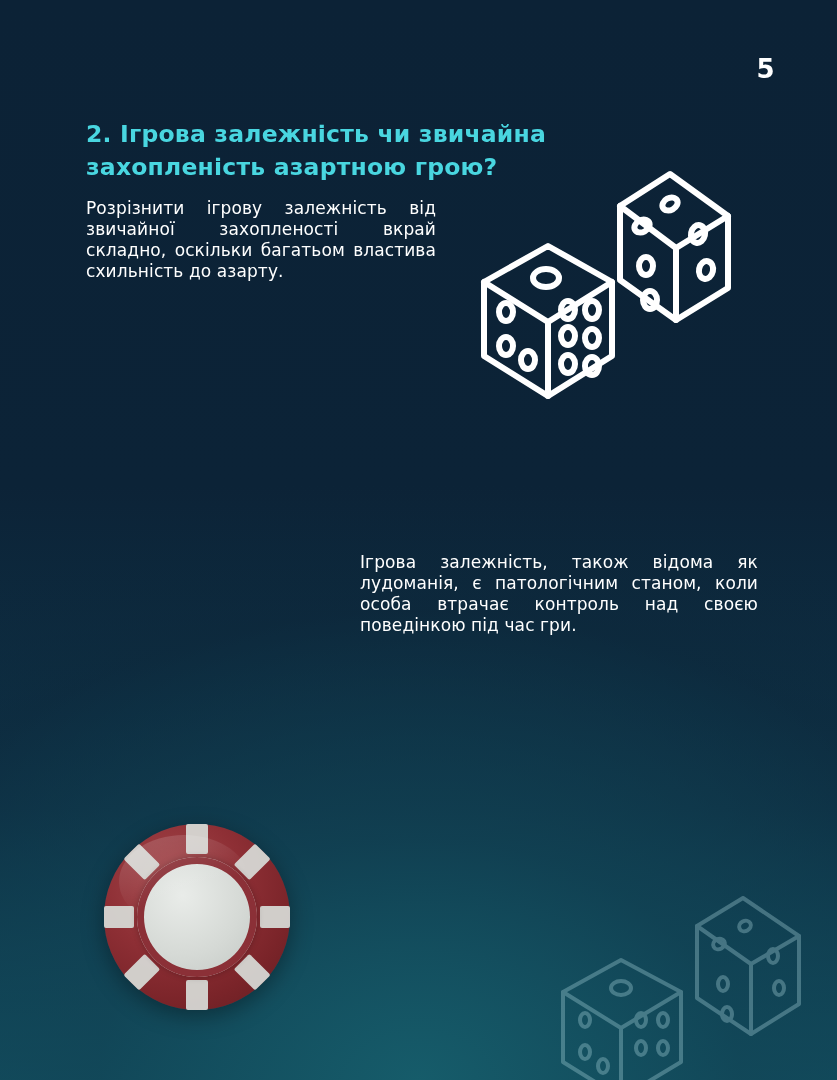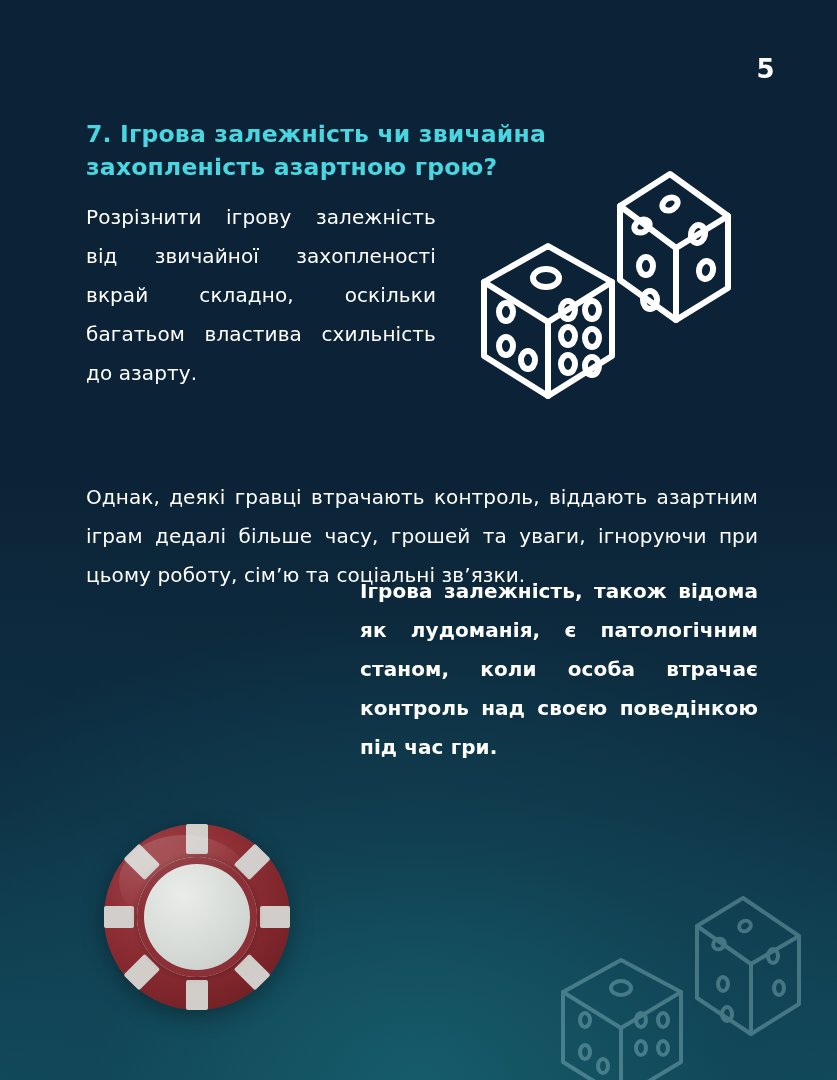--- a/index.html
+++ b/index.html
@@ -45,22 +45,22 @@
     font-size: 23.5px;
     font-weight: 700;
     line-height: 33px;
     letter-spacing: 0.2px;
   }
 
   
   .para {
     position: absolute;
     color: #ffffff;
-    font-size: 20px;
-    line-height: 39px;
+    font-size: 17px;
+    line-height: 21px;
     text-align: justify;
     text-justify: inter-word;
     letter-spacing: 0.1px;
   }
 
   .p1 {
     left: 86px;
     top: 198px;
     width: 350px;
   }
@@ -69,23 +69,22 @@
     top: 338px;
     width: 350px;
   }
   .p3 {
     left: 86px;
     top: 478px;
     width: 672px;
   }
   .p4 {
     left: 360px;
-    top: 572px;
+    top: 552px;
     width: 398px;
-    font-weight: bold;
   }
 
   
   .dice-illu {
     position: absolute;
     left: 470px;
     top: 160px;
     width: 290px;
     height: 260px;
   }
@@ -148,21 +147,21 @@
     pointer-events: none;
   }
 </style>
 </head>
 <body>
 
 <div class="page">
 
   <div class="page-number">5</div>
 
-  <div class="heading">7. Ігрова залежність чи звичайна захопленість азартною грою?</div>
+  <div class="heading">2. Ігрова залежність чи звичайна захопленість азартною грою?</div>
 
   <svg class="dice-illu" viewBox="0 0 290 260">
     <g fill="none" stroke="#ffffff" stroke-width="6" stroke-linejoin="round" stroke-linecap="round">
 
       <path d="M150 46 L200 14 L258 56 L258 128 L206 160 L150 120 Z"></path>
       <path d="M150 46 L206 88 L258 56"></path>
       <path d="M206 88 L206 160"></path>
 
       <ellipse cx="172" cy="66" rx="8" ry="6" transform="rotate(-28 172 66)"></ellipse>
       <ellipse cx="200" cy="44" rx="8" ry="6" transform="rotate(-28 200 44)"></ellipse>
@@ -184,21 +183,20 @@
       <ellipse cx="98" cy="176" rx="7" ry="9"></ellipse>
       <ellipse cx="98" cy="204" rx="7" ry="9"></ellipse>
       <ellipse cx="122" cy="150" rx="7" ry="9"></ellipse>
       <ellipse cx="122" cy="178" rx="7" ry="9"></ellipse>
       <ellipse cx="122" cy="206" rx="7" ry="9"></ellipse>
       <ellipse cx="98" cy="150" rx="7" ry="9"></ellipse>
     </g>
   </svg>
 
   <div class="para p1">Розрізнити ігрову залежність від звичайної захопленості вкрай складно, оскільки багатьом властива схильність до азарту.</div>
-  <div class="para p3">Однак, деякі гравці втрачають контроль, віддають азартним іграм дедалі більше часу, грошей та уваги, ігноруючи при цьому роботу, сім’ю та соціальні зв’язки.</div>
   <div class="para p4">Ігрова залежність, також відома як лудоманія, є патологічним станом, коли особа втрачає контроль над своєю поведінкою під час гри.</div>
 
   <div class="chip">
     <div class="notch" style="transform: rotate(0deg);"></div>
     <div class="notch" style="transform: rotate(45deg);"></div>
     <div class="notch" style="transform: rotate(90deg);"></div>
     <div class="notch" style="transform: rotate(135deg);"></div>
     <div class="notch" style="transform: rotate(180deg);"></div>
     <div class="notch" style="transform: rotate(225deg);"></div>
     <div class="notch" style="transform: rotate(270deg);"></div>

